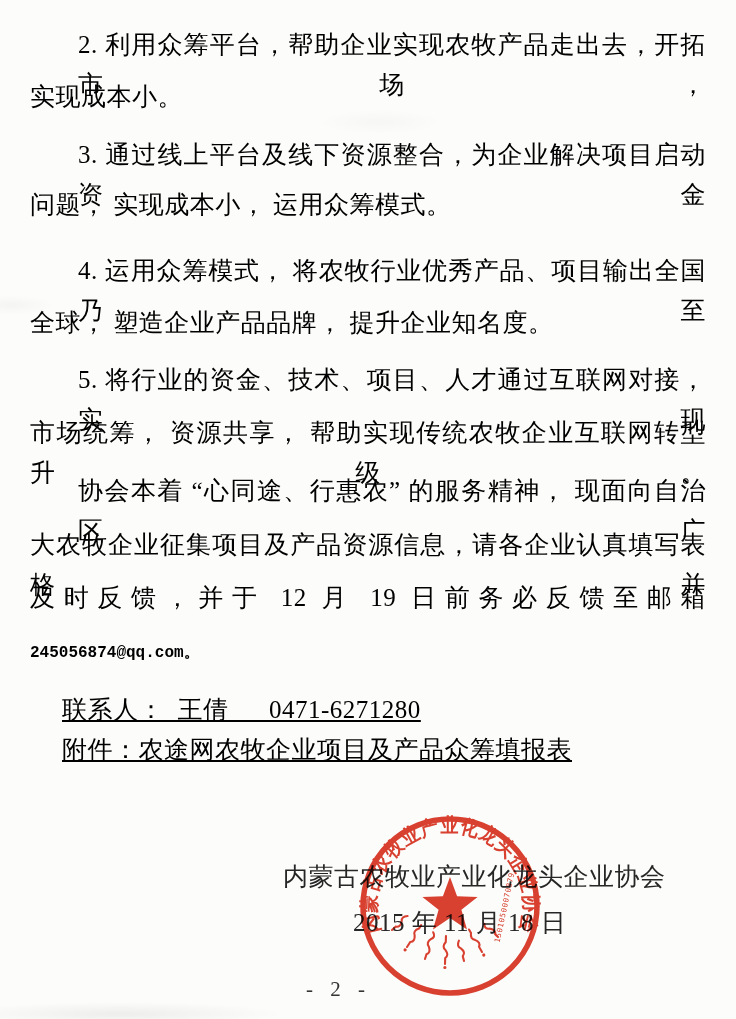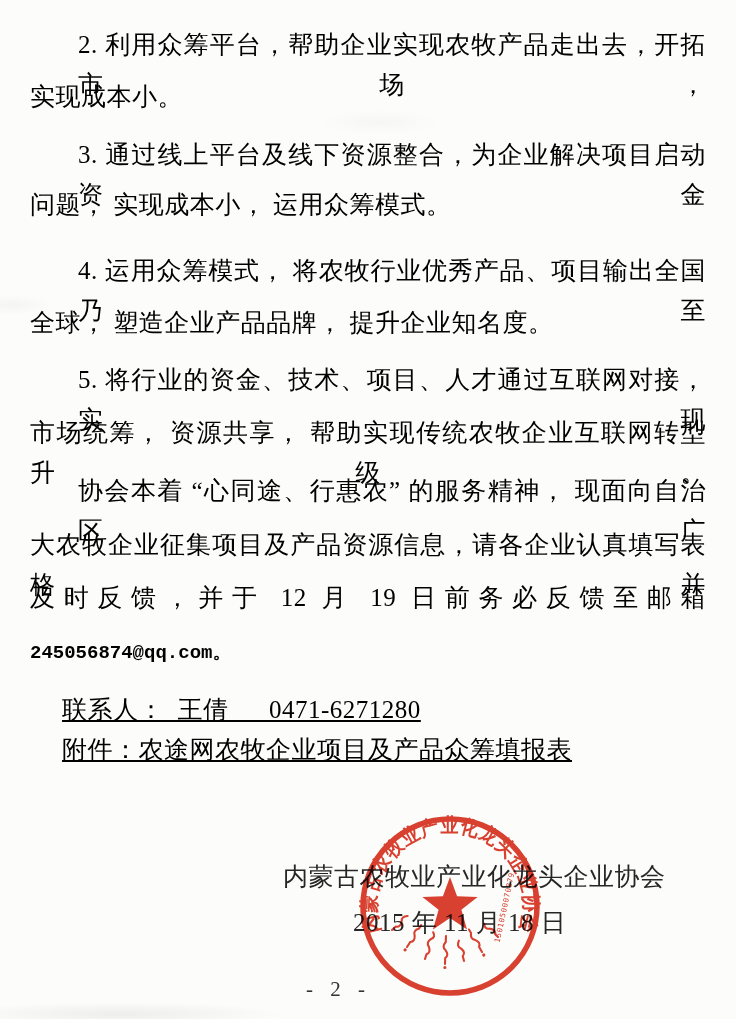--- a/index.html
+++ b/index.html
@@ -30,21 +30,21 @@
     left:30px; width:676px;
     font-size:25px; line-height:40px;
     color:#000000;
     letter-spacing:0.5px;
   }
   .ind { padding-left:48px; width:628px; }
   .jl  { text-align:justify; text-align-last:justify; }
   .contact { padding-left:32px; width:644px; white-space:pre;text-decoration:underline; }
   .mono {
     font-family:"Liberation Mono","DejaVu Sans Mono",monospace;
-    font-weight:700; font-size:19px; letter-spacing:0;
+    font-weight:700; font-size:16px; letter-spacing:0;
   }
   .sig { position:absolute; font-size:25px; line-height:40px; color:#262626; letter-spacing:0.5px; }
   .pagenum {
     position:absolute; left:306px; top:969px;
     font-size:21px; line-height:40px; color:#333; letter-spacing:6px;
   }
   .seal {
     position:absolute; left:350px; top:806px;
     width:200px; height:200px;
     mix-blend-mode:multiply; opacity:0.92;

